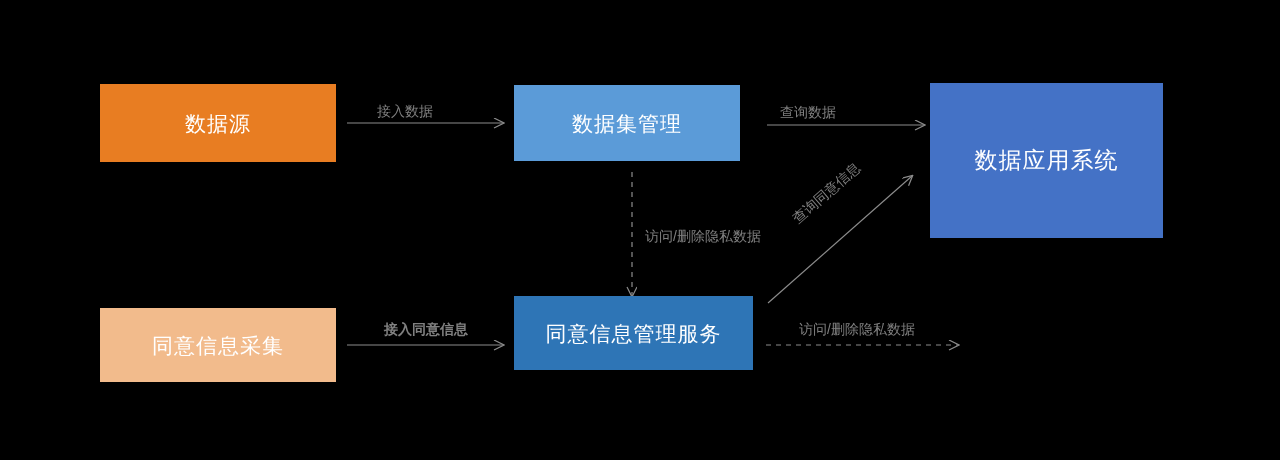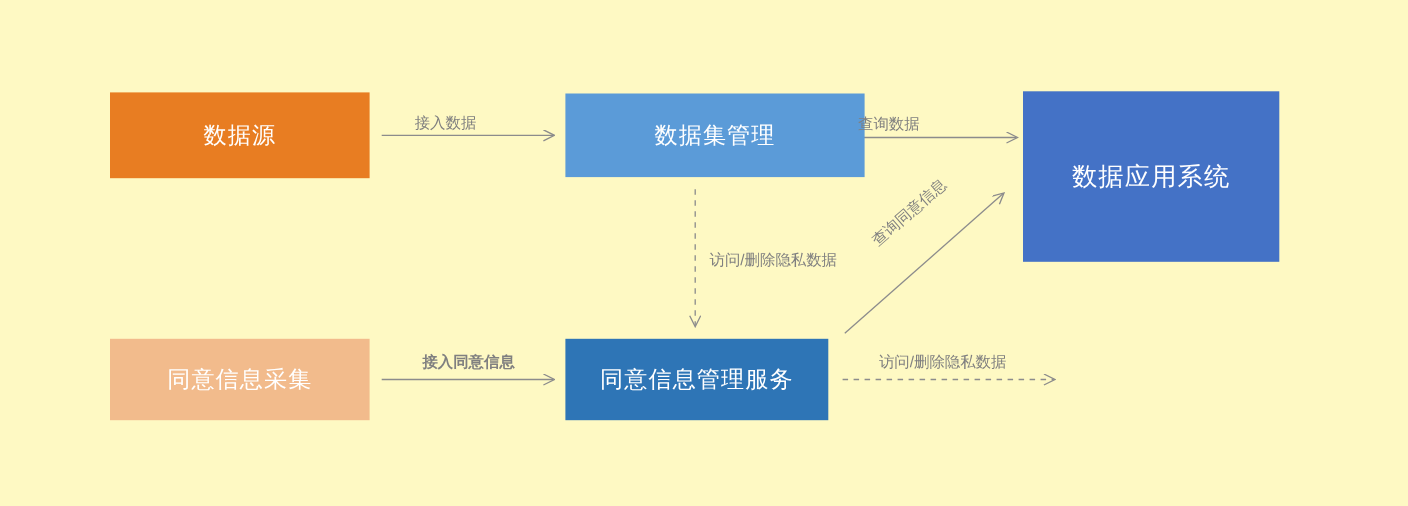--- a/index.html
+++ b/index.html
@@ -7,21 +7,21 @@
     padding: 0;
     background: #ffffff;
   }
   body {
     font-family: "Liberation Sans", "DejaVu Sans", sans-serif;
   }
   #canvas {
     position: relative;
     width: 1280px;
     height: 460px;
-    background: #fef9c3;
+    background: #000000;
     overflow: hidden;
   }
 
   
   .node {
     position: absolute;
     display: flex;
     align-items: center;
     justify-content: center;
     box-sizing: border-box;
@@ -31,37 +31,37 @@
     line-height: 1;
     white-space: nowrap;
   }
   .node-datasource {
     left: 100px;  top: 84px;
     width: 236px; height: 78px;
     background: #e87d22;
   }
   .node-dataset {
     left: 514px;  top: 85px;
-    width: 272px; height: 76px;
+    width: 226px; height: 76px;
     background: #5b9bd8;
   }
   .node-app {
     left: 930px;  top: 83px;
     width: 233px; height: 155px;
     background: #4472c6;
     font-size: 23px;
   }
   .node-consent-collect {
     left: 100px;  top: 308px;
     width: 236px; height: 74px;
     background: #f2bb8c;
     font-size: 21px;
   }
   .node-consent-service {
-    left: 514px;  top: 308px;
+    left: 514px;  top: 296px;
     width: 239px; height: 74px;
     background: #2e75b6;
   }
   .node-other-app {
     left: 968px;  top: 318px;
     width: 160px; height: 54px;
     background: #ffffff;
     border: 3px dashed #f5b722;
     color: #595959;
     font-size: 18px;

